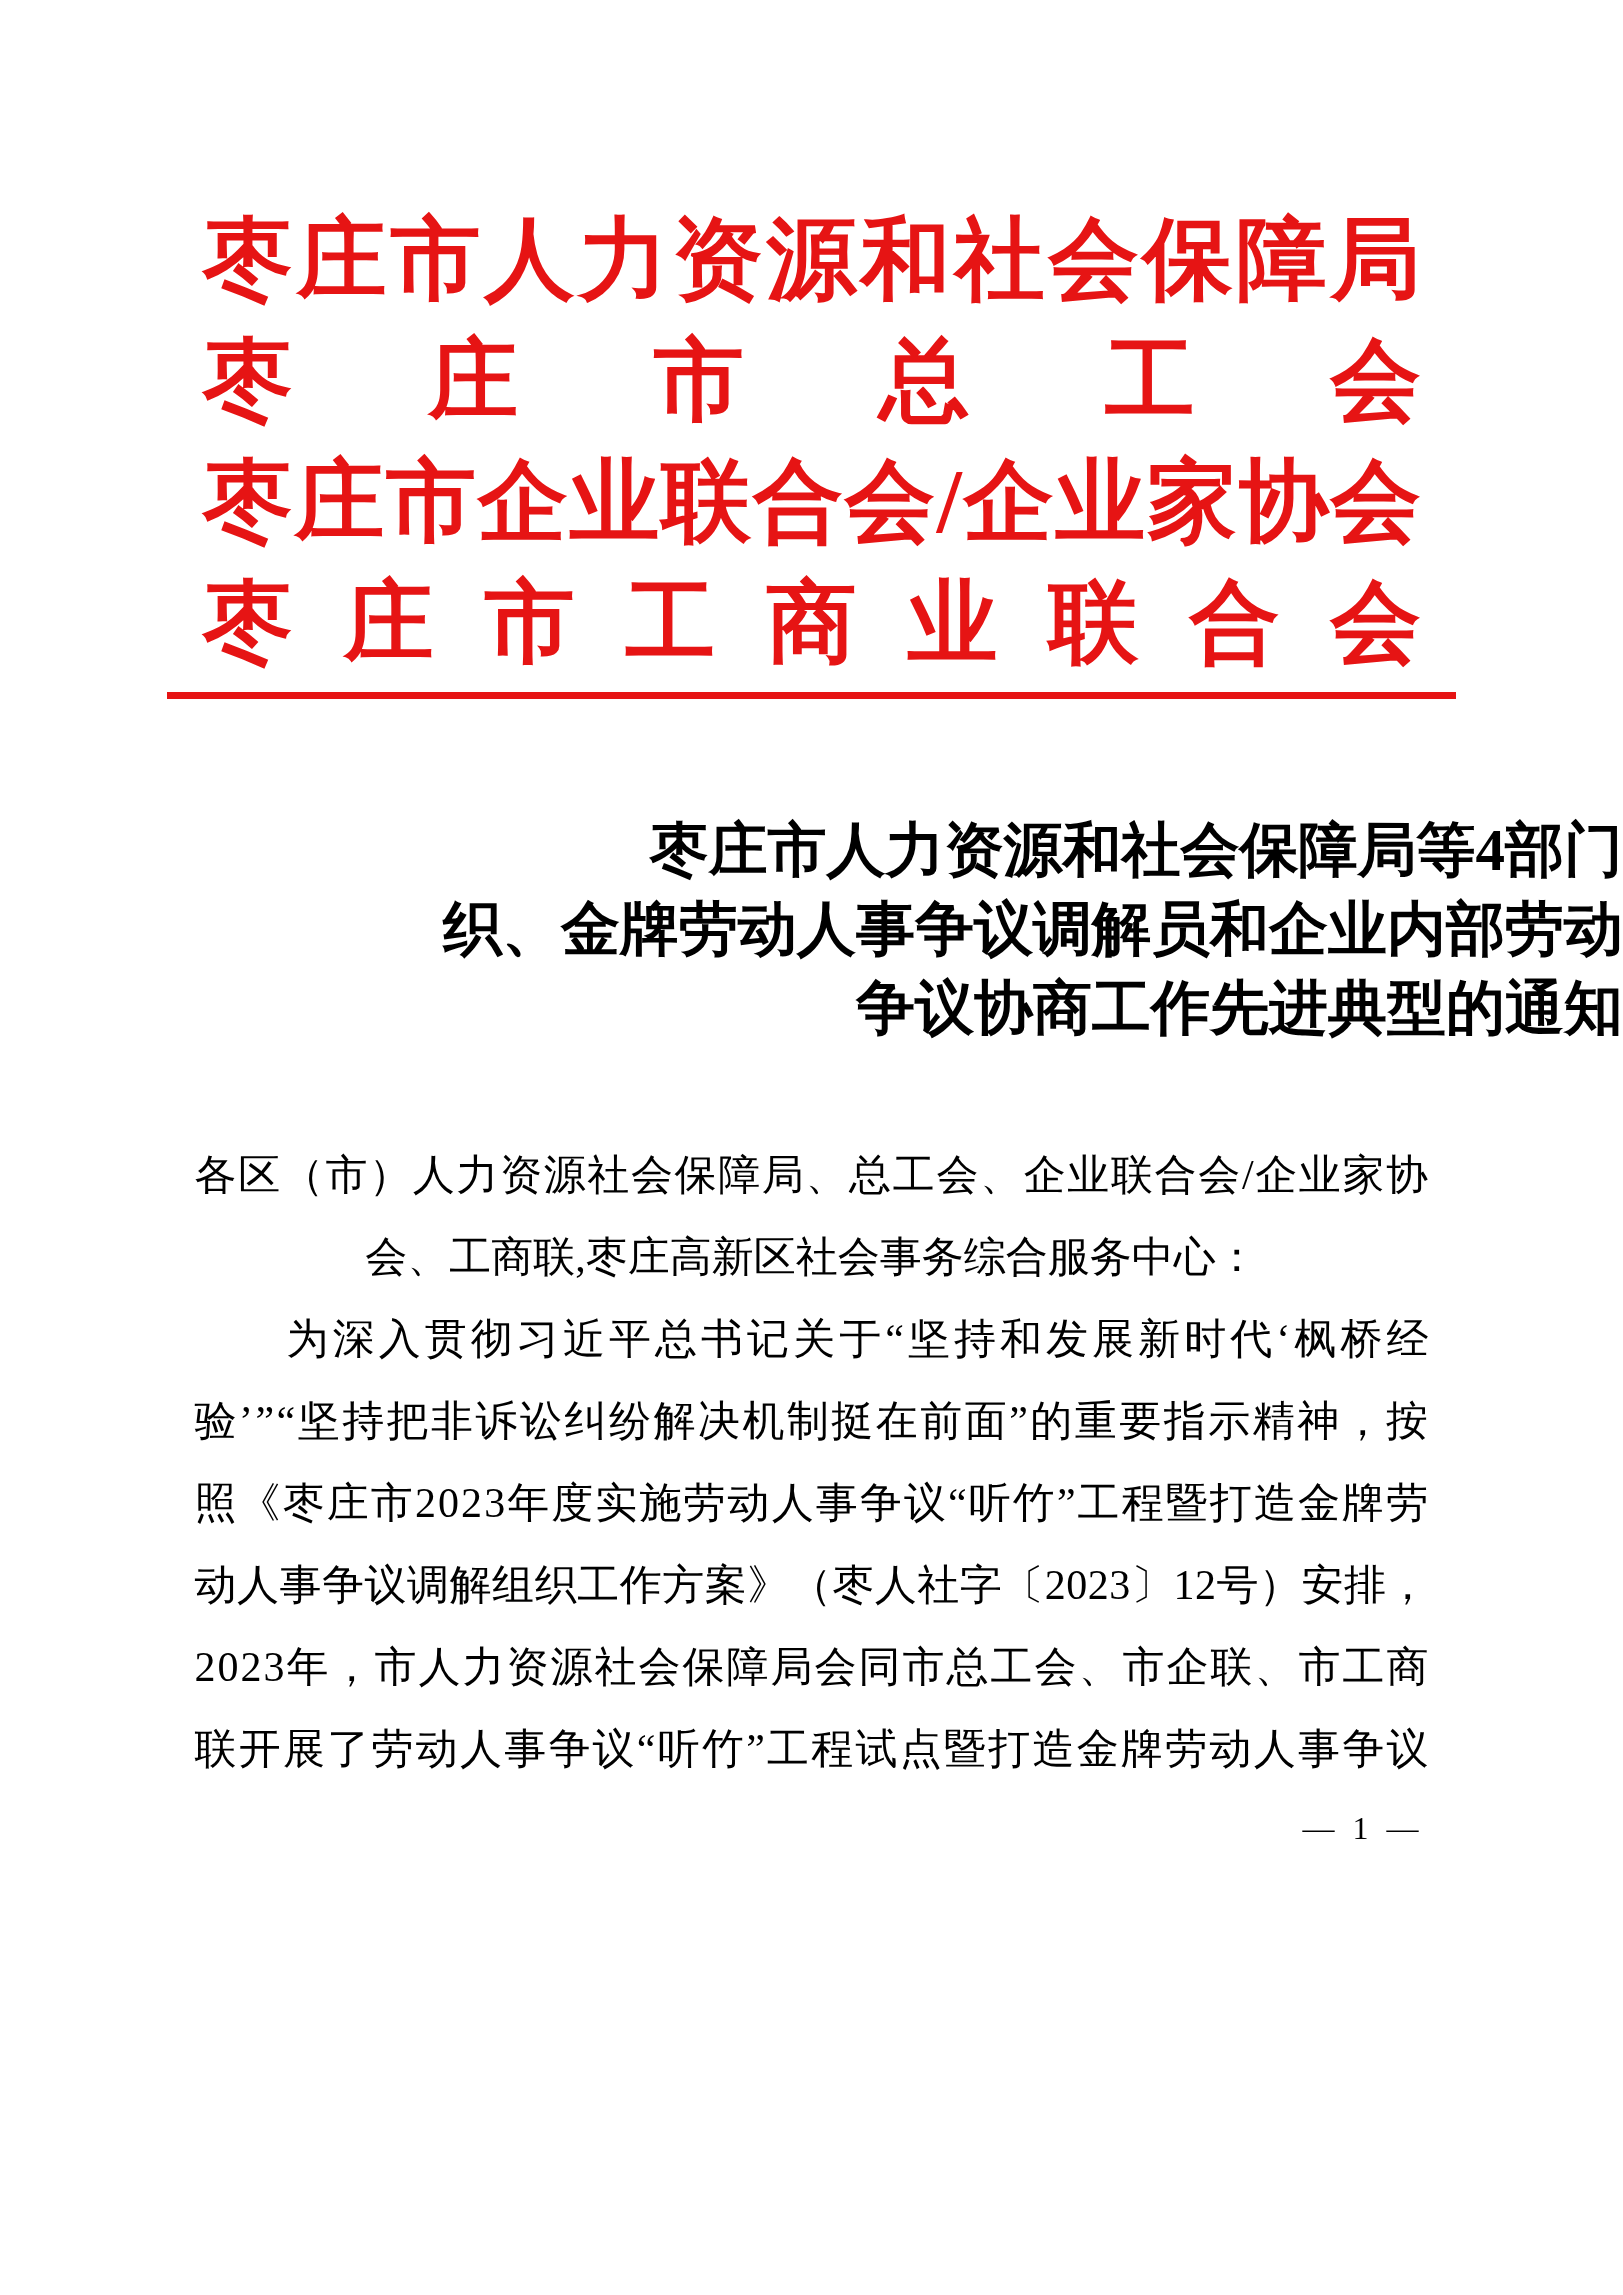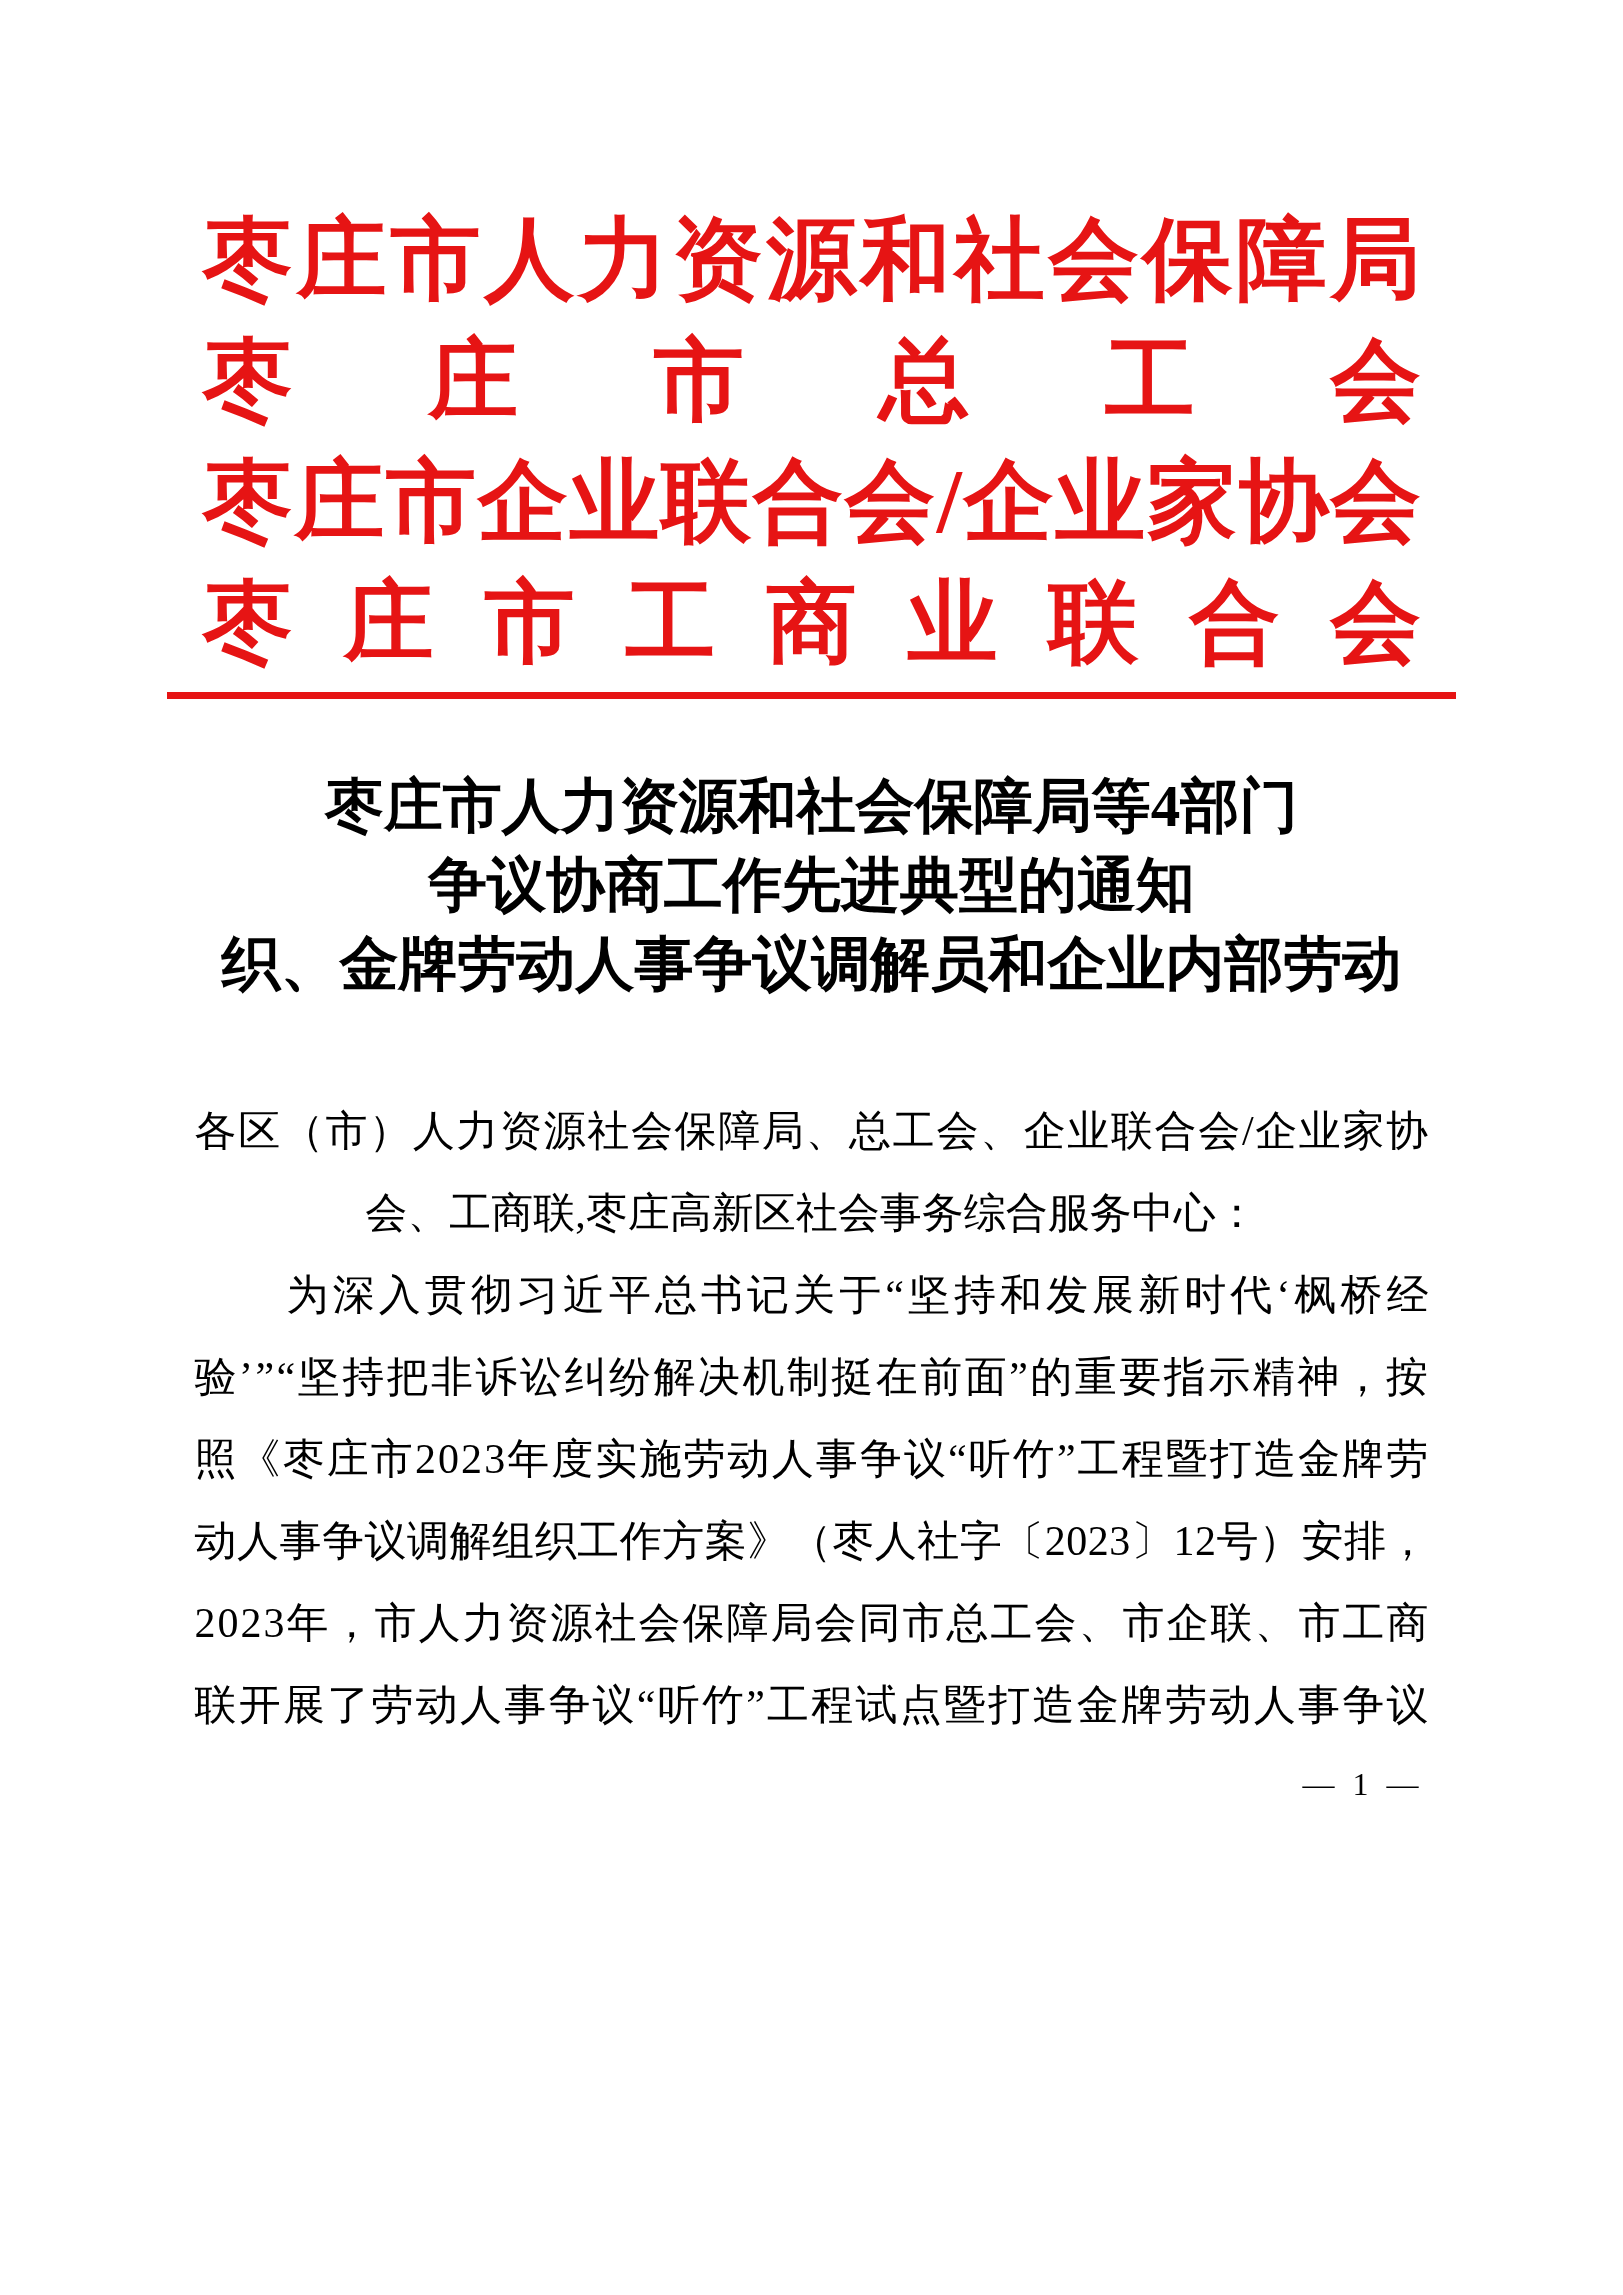--- a/index.html
+++ b/index.html
@@ -30,22 +30,22 @@
   .char-justify span { display: inline-block; }
 
   .red-rule {
     width: 1289px;
     height: 7.6px;
     margin: 8.5px auto 0;
   }
 
   
   .doc-title {
-    margin-top: 68px;
-    text-align: center;
+    margin-top: 112px;
+    text-align: right;
     font-weight: bold;
     font-size: 59px;
     line-height: 79px;
   }
   .title-line { white-space: nowrap; }
 
   
   .doc-body {
     width: 1234px;
     margin: 86px auto 0;
@@ -120,22 +120,22 @@
         <span>联</span>
         <span>合</span>
         <span>会</span>
       </div>
   </div>
 
   <div class="red-rule" style="background:#e61414"></div>
 
   <div class="doc-title">
     <div class="title-line">枣庄市人力资源和社会保障局等4部门</div>
+    <div class="title-line">织、金牌劳动人事争议调解员和企业内部劳动</div>
     <div class="title-line">争议协商工作先进典型的通知</div>
-    <div class="title-line">织、金牌劳动人事争议调解员和企业内部劳动</div>
   </div>
 
   <div class="doc-body">
     <div class="body-line char-justify">
         <span>各</span>
         <span>区</span>
         <span>（</span>
         <span>市</span>
         <span>）</span>
         <span>人</span>

